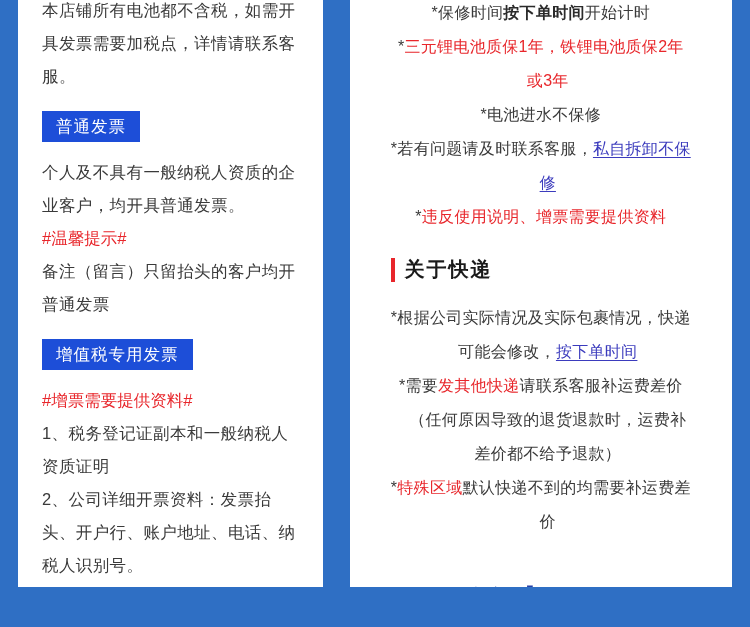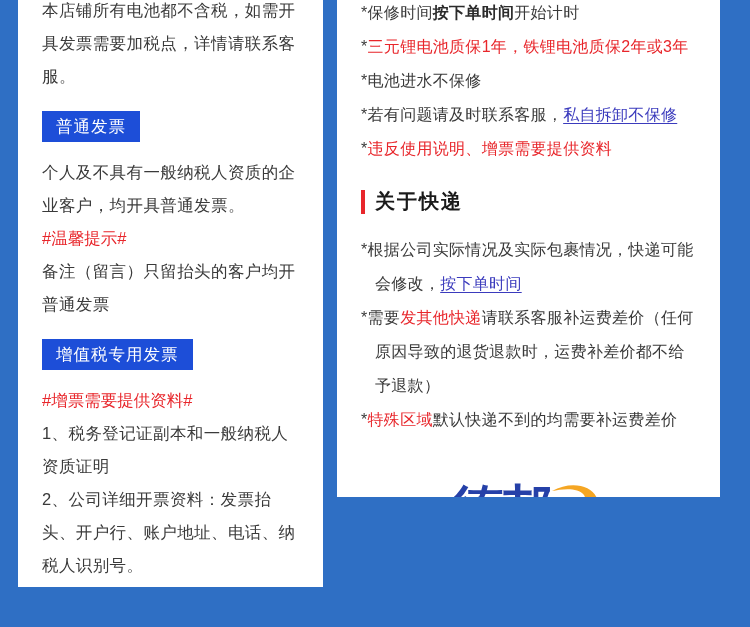--- a/index.html
+++ b/index.html
@@ -12,39 +12,40 @@
     background: #2f6fc4;
     font-family: "Liberation Sans", sans-serif;
     overflow: hidden;
   }
   .page {
     position: relative;
     width: 750px;
     height: 627px;
     background: #2f6fc4;
     display: flex;
-    gap: 14px;
+    gap: 27px;
     padding: 0 18px;
     box-sizing: border-box;
   }
   .panel {
     background: #ffffff;
     box-sizing: border-box;
     overflow: hidden;
     position: relative;
   }
   .panel-left {
     width: 305px;
     height: 587px;
     padding: 0 24px;
   }
   .panel-right {
     width: 383px;
-    height: 497px;
-    padding: 0 24px;
+    height: 587px;
+    padding: 0 41px;
+    text-align: center;
   }
   .para {
     font-size: 16.5px;
     line-height: 33px;
     color: #3a3a3a;
     letter-spacing: 0.4px;
     margin: 0;
   }
   .para.first {
     margin-top: -6px;

